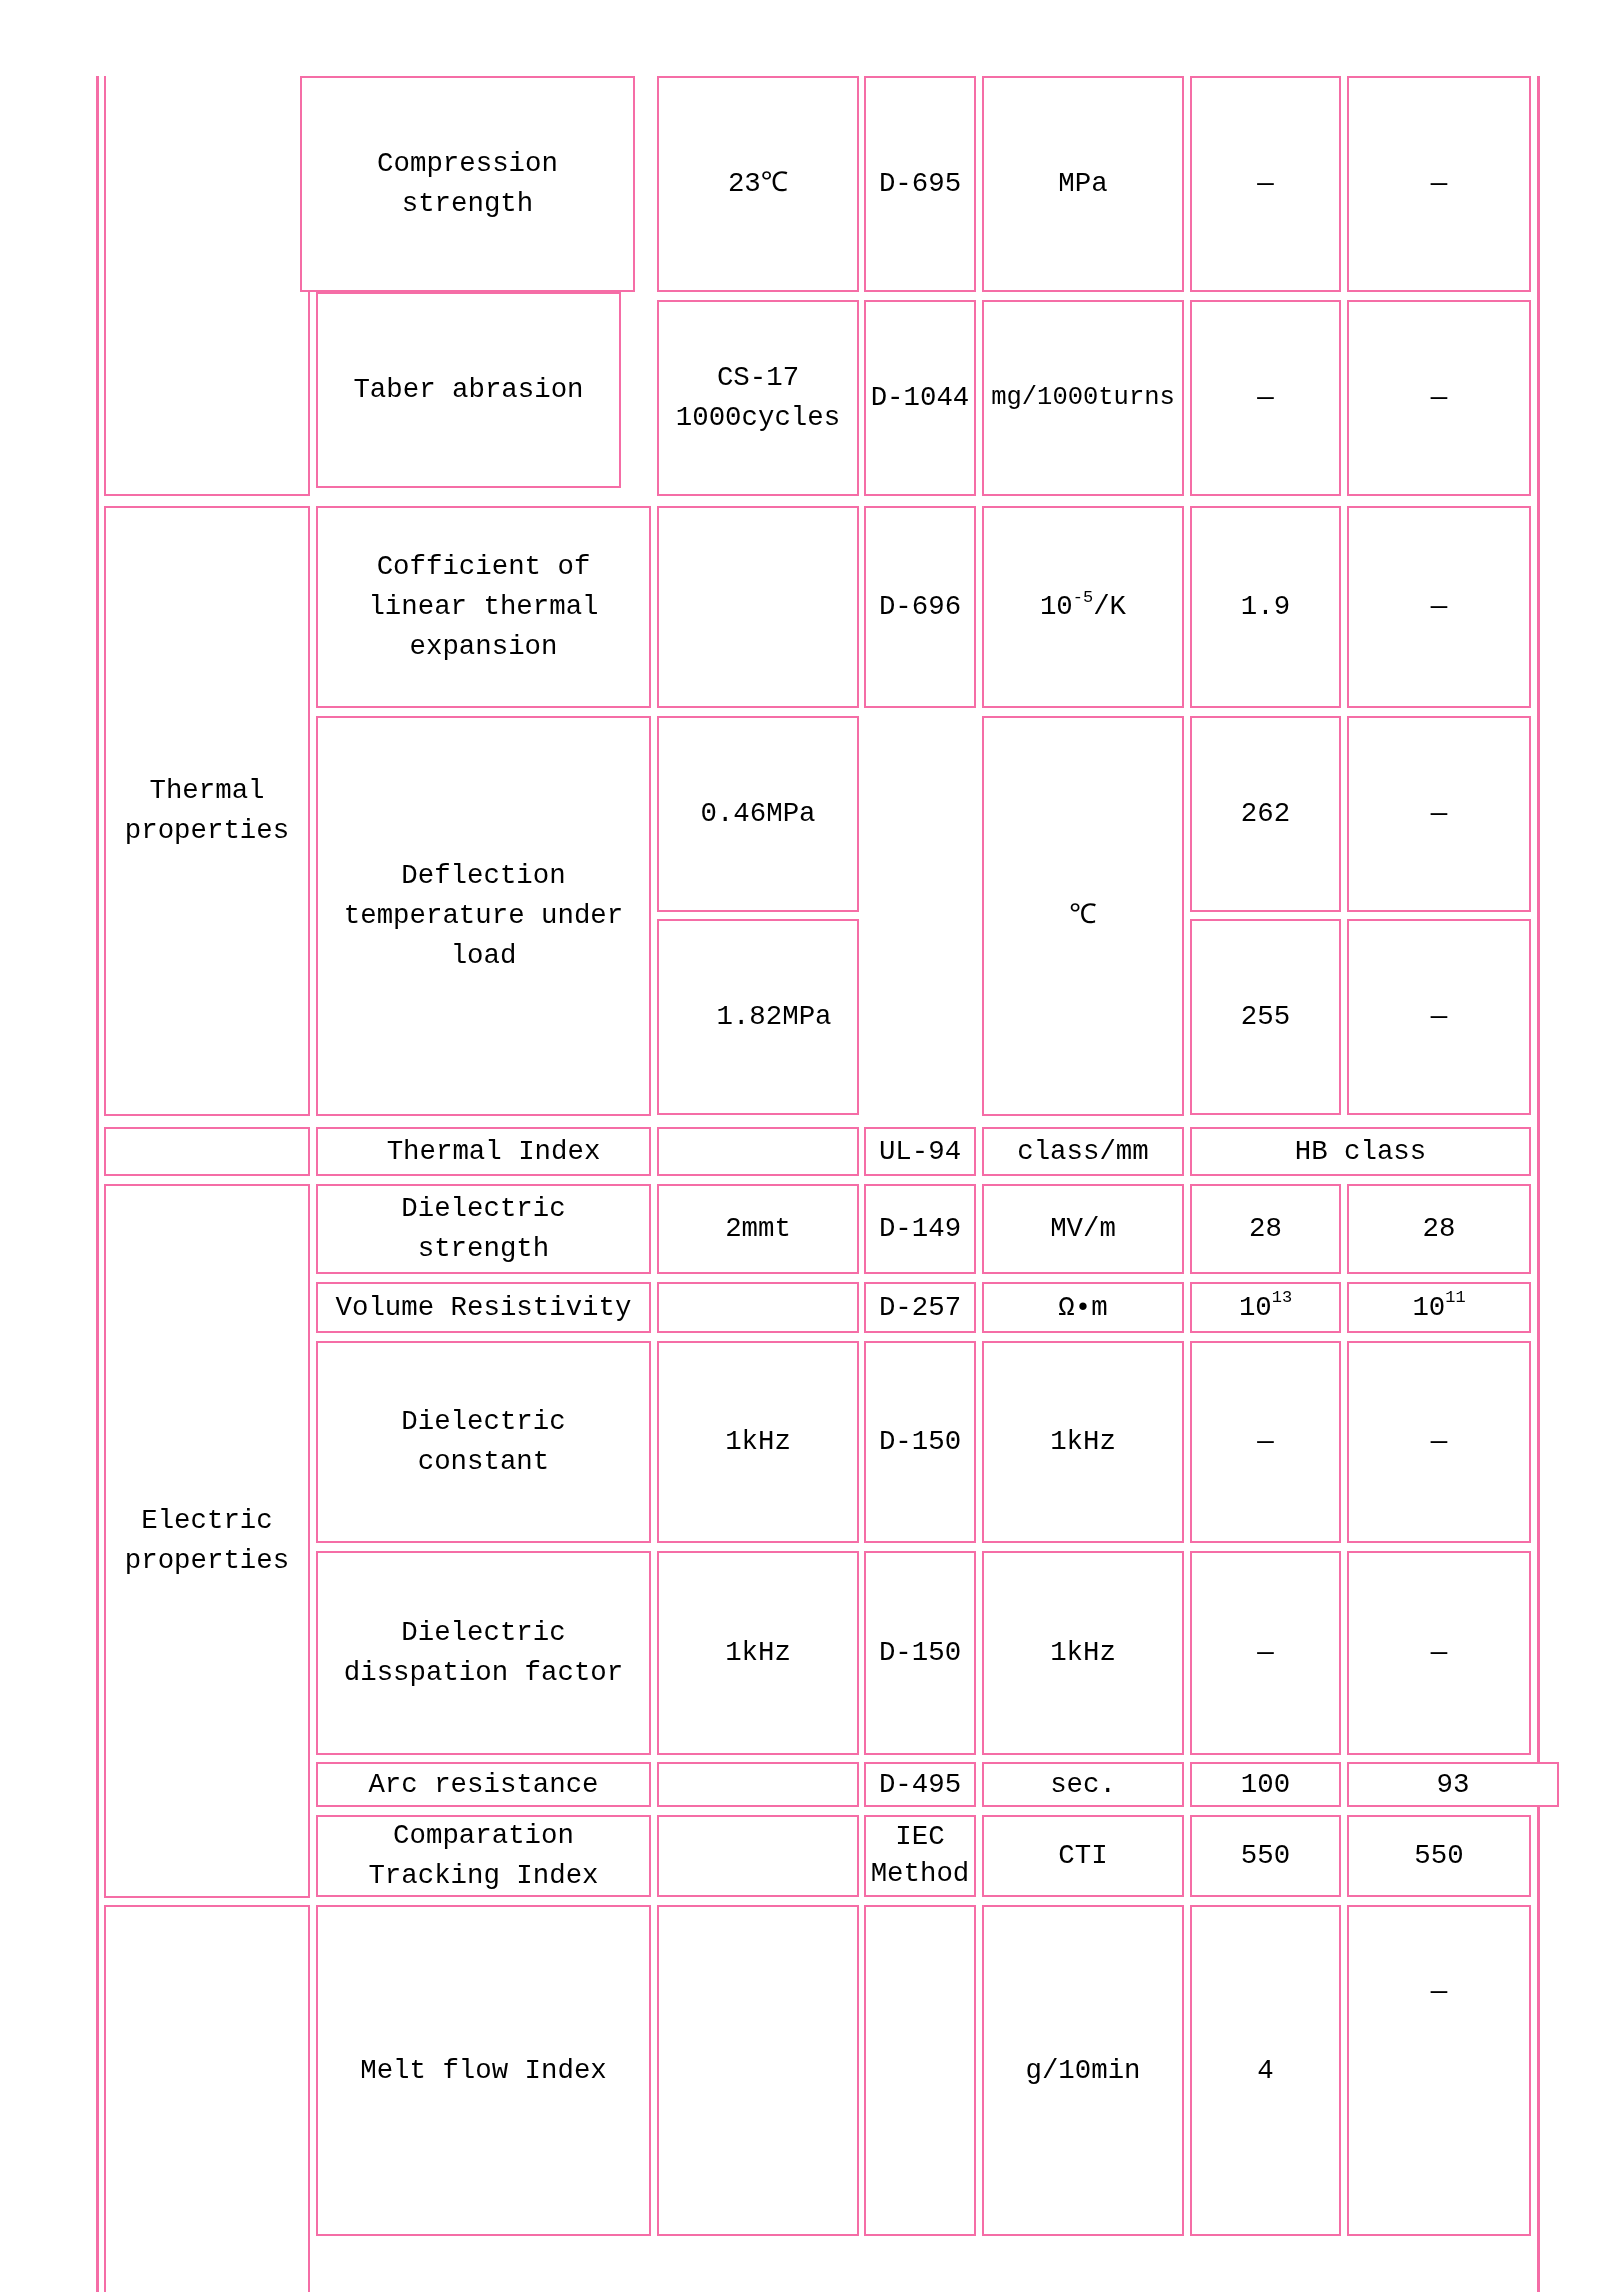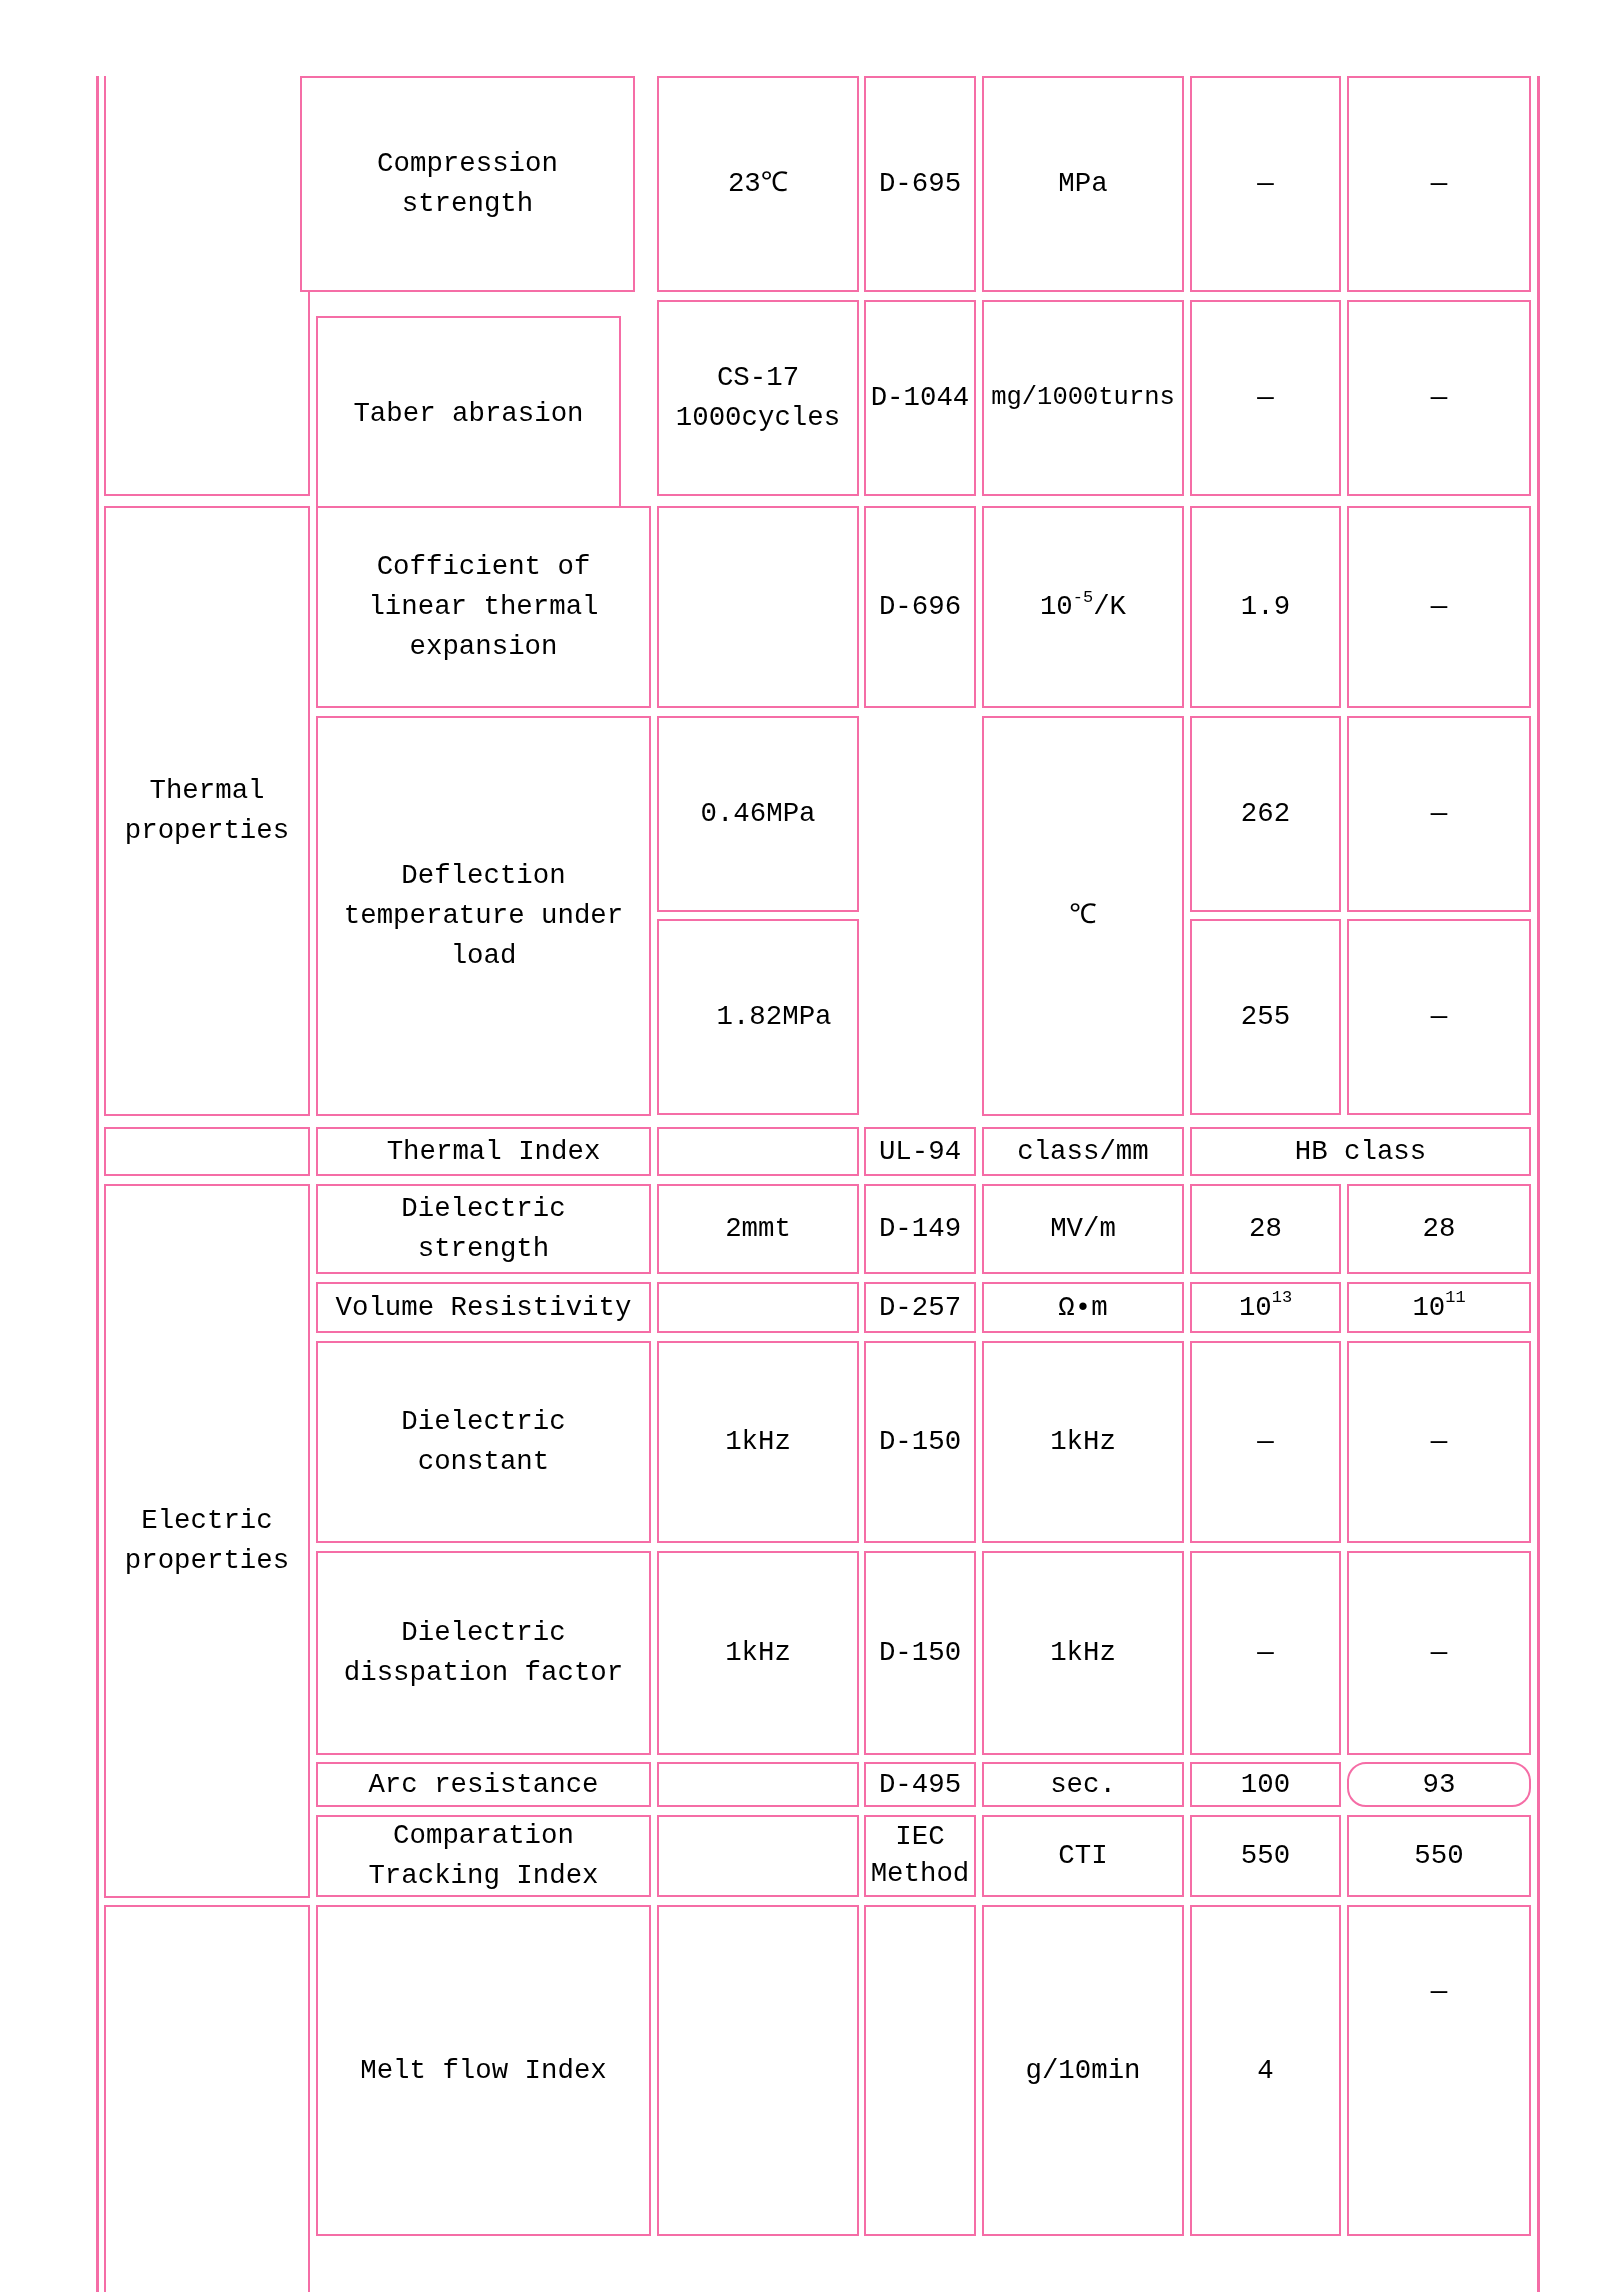--- a/index.html
+++ b/index.html
@@ -51,21 +51,21 @@
   <div class="cell no-bottom" style="left:104px;top:1905px;width:206px;height:412px;"></div>
 
   <div class="cell" style="left:300px;top:76px;width:335px;height:216px;">Compression
 strength</div>
   <div class="cell" style="left:657px;top:76px;width:202px;height:216px;">23℃</div>
   <div class="cell" style="left:864px;top:76px;width:112px;height:216px;">D-695</div>
   <div class="cell" style="left:982px;top:76px;width:202px;height:216px;">MPa</div>
   <div class="cell" style="left:1190px;top:76px;width:151px;height:216px;">—</div>
   <div class="cell" style="left:1347px;top:76px;width:184px;height:216px;">—</div>
 
-  <div class="cell" style="left:316px;top:316px;width:305px;height:196px;">Taber abrasion</div>
+  <div class="cell" style="left:316px;top:292px;width:305px;height:196px;">Taber abrasion</div>
   <div class="cell" style="left:657px;top:300px;width:202px;height:196px;">CS-17
 1000cycles</div>
   <div class="cell" style="left:864px;top:300px;width:112px;height:196px;">D-1044</div>
   <div class="cell" style="left:982px;top:300px;width:202px;height:196px;font-size:25.5px;">mg/1000turns</div>
   <div class="cell" style="left:1190px;top:300px;width:151px;height:196px;">—</div>
   <div class="cell" style="left:1347px;top:300px;width:184px;height:196px;">—</div>
 
   <div class="cell" style="left:316px;top:506px;width:335px;height:202px;">Cofficient of
 linear thermal
 expansion</div>
@@ -121,21 +121,21 @@
   <div class="cell" style="left:864px;top:1551px;width:112px;height:204px;">D-150</div>
   <div class="cell" style="left:982px;top:1551px;width:202px;height:204px;">1kHz</div>
   <div class="cell" style="left:1190px;top:1551px;width:151px;height:204px;">—</div>
   <div class="cell" style="left:1347px;top:1551px;width:184px;height:204px;">—</div>
 
   <div class="cell" style="left:316px;top:1762px;width:335px;height:45px;">Arc resistance</div>
   <div class="cell" style="left:657px;top:1762px;width:202px;height:45px;"></div>
   <div class="cell" style="left:864px;top:1762px;width:112px;height:45px;">D-495</div>
   <div class="cell" style="left:982px;top:1762px;width:202px;height:45px;text-align:center;">sec.</div>
   <div class="cell" style="left:1190px;top:1762px;width:151px;height:45px;">100</div>
-  <div class="cell" style="left:1347px;top:1762px;width:184px;height:45px;border-radius:19px;">93</div>
+  <div class="cell" style="left:1347px;top:1762px;width:212px;height:45px;">93</div>
 
   <div class="cell" style="left:316px;top:1815px;width:335px;height:82px;">Comparation
 Tracking Index</div>
   <div class="cell" style="left:657px;top:1815px;width:202px;height:82px;"></div>
   <div class="cell" style="left:864px;top:1815px;width:112px;height:82px;line-height:1.35;">IEC
 Method</div>
   <div class="cell" style="left:982px;top:1815px;width:202px;height:82px;">CTI</div>
   <div class="cell" style="left:1190px;top:1815px;width:151px;height:82px;">550</div>
   <div class="cell" style="left:1347px;top:1815px;width:184px;height:82px;">550</div>
 

